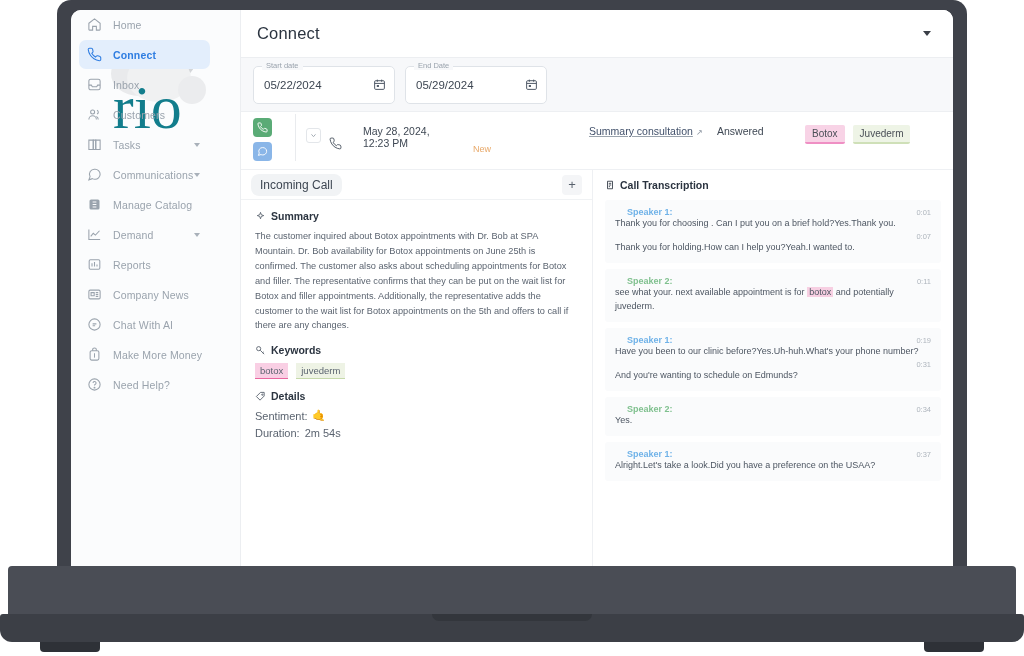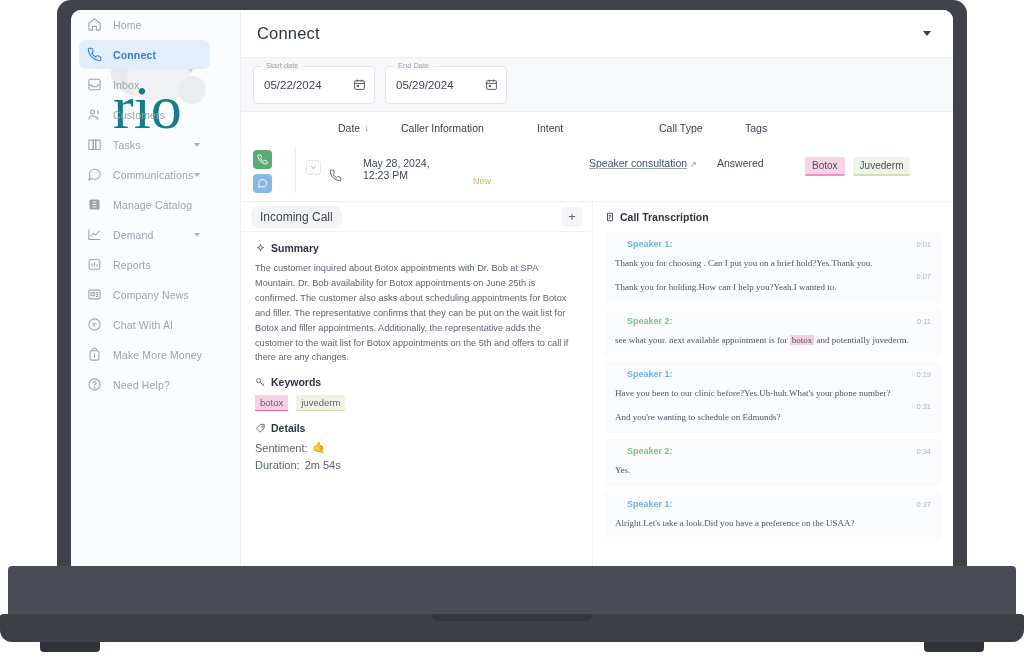--- a/index.html
+++ b/index.html
@@ -75,21 +75,21 @@
     margin-left:auto; width:172px; height:30px; background:#fff;
     display:flex; align-items:center; justify-content:flex-end; padding-right:6px;
   }
   .caret-dk { width:0;height:0;border-left:4px solid transparent;border-right:4px solid transparent;border-top:5px solid #3a3f47; }
 
   .filterbar {
     height:54px; background:#f7f8fa; border-bottom:1px solid #edeff2;
     display:flex; align-items:center; gap:10px; padding:0 12px; flex:none;
   }
   .date-field {
-    position:relative; width:122px; height:38px;
+    position:relative; width:142px; height:38px;
     border:1px solid #dfe3e8; border-radius:5px; background:#fff;
     display:flex; align-items:center; padding:0 10px;
   }
   .date-label {
     position:absolute; top:-6px; left:8px; padding:0 4px; background:#f7f8fa;
     font-size:7.5px; color:#9aa3ad;
   }
   .date-val { font-size:11.5px; color:#3d4652; }
   .cal-ico { position:absolute; right:8px; width:13px; height:13px; }
 
@@ -162,21 +162,21 @@
   .rp-body { flex:1; padding:0 12px 0; overflow:hidden; }
   .utt {
     background:#fafbfc; border-radius:3px; padding:7px 10px 8px;
     margin-bottom:6px; position:relative;
   }
   .utt-head { display:flex; align-items:baseline;margin-left:12px; }
   .spk { font-size:9px; font-weight:700; }
   .spk1 { color:#6fb2e8; }
   .spk2 { color:#7fc08e; }
   .ts { margin-left:auto; font-size:7.5px; color:#aeb5bd; }
-  .utt-text { font-size:9px; line-height:1.55; color:#4d5662; margin-top:8px;font-family:Liberation Serif, serif; }
+  .utt-text { font-size:9px; line-height:1.55; color:#4d5662; margin-top:0; }
   .utt-text .hl { background:#f7cfe2; padding:0 2px; }
   .sub-wrap { position:relative; margin-top:10px; }
   .sub-ts { position:absolute; right:0; top:-9px; font-size:7.5px; color:#aeb5bd; }
 </style>
 </head>
 <body>
 
 <div id="stage">
 
   <div class="laptop-lid"></div>
@@ -335,30 +335,20 @@
             <span class="date-val">05/29/2024</span>
             <svg class="cal-ico" viewBox="0 0 24 24" fill="none" stroke="#4b5563" stroke-width="1.8">
                 <rect x="3" y="5" width="18" height="16" rx="2"></rect>
                 <path d="M3 10h18M8 3v4M16 3v4"></path>
                 <rect x="7" y="13" width="4" height="3.5" fill="#4b5563" stroke="none"></rect>
               </svg>
           </div>
         </div>
 
         <div class="table-wrap">
-          <div class="thead">
-            <div class="th th-date">
-              <span>Date</span>
-              <span class="sort-arrow">↓</span>
-            </div>
-            <div class="th th-caller">Caller Information</div>
-            <div class="th th-intent">Intent</div>
-            <div class="th th-type">Call Type</div>
-            <div class="th th-tags">Tags</div>
-          </div>
 
           <div class="row">
             <div class="row-icons">
               <div class="sq-btn sq-green">
                 <svg width="11" height="11" viewBox="0 0 24 24" fill="none" stroke="#fff" stroke-width="2">
                     <path d="M22 16.9v3a2 2 0 0 1-2.2 2 19.8 19.8 0 0 1-8.6-3.1 19.5 19.5 0 0 1-6-6A19.8 19.8 0 0 1 2 4.2 2 2 0 0 1 4 2h3a2 2 0 0 1 2 1.7c.1 1 .3 1.9.6 2.8a2 2 0 0 1-.5 2.1L7.6 10a16 16 0 0 0 6 6l1.4-1.4a2 2 0 0 1 2.1-.5c.9.3 1.8.5 2.8.6a2 2 0 0 1 1.7 2z"></path>
                   </svg>
               </div>
               <div class="sq-btn sq-blue">
                 <svg width="11" height="11" viewBox="0 0 24 24" fill="none" stroke="#fff" stroke-width="2">
@@ -379,21 +369,21 @@
                   <path d="M22 16.9v3a2 2 0 0 1-2.2 2 19.8 19.8 0 0 1-8.6-3.1 19.5 19.5 0 0 1-6-6A19.8 19.8 0 0 1 2 4.2 2 2 0 0 1 4 2h3a2 2 0 0 1 2 1.7c.1 1 .3 1.9.6 2.8a2 2 0 0 1-.5 2.1L7.6 10a16 16 0 0 0 6 6l1.4-1.4a2 2 0 0 1 2.1-.5c.9.3 1.8.5 2.8.6a2 2 0 0 1 1.7 2z"></path>
                 </svg>
               <span>May 28, 2024, 12:23 PM</span>
             </div>
 
             <div class="cell cell-caller">
               <span class="new-badge">New</span>
             </div>
 
             <div class="cell cell-intent">
-              <span class="intent-link">Speaker consultation</span><span class="ext-arrow">↗</span>
+              <span class="intent-link">Summary consultation</span><span class="ext-arrow">↗</span>
             </div>
 
             <div class="cell cell-type">Answered</div>
 
             <div class="cell cell-tags">
               <span class="tag tag-pink">Botox</span>
               <span class="tag tag-green">Juvederm</span>
             </div>
           </div>
         </div>

